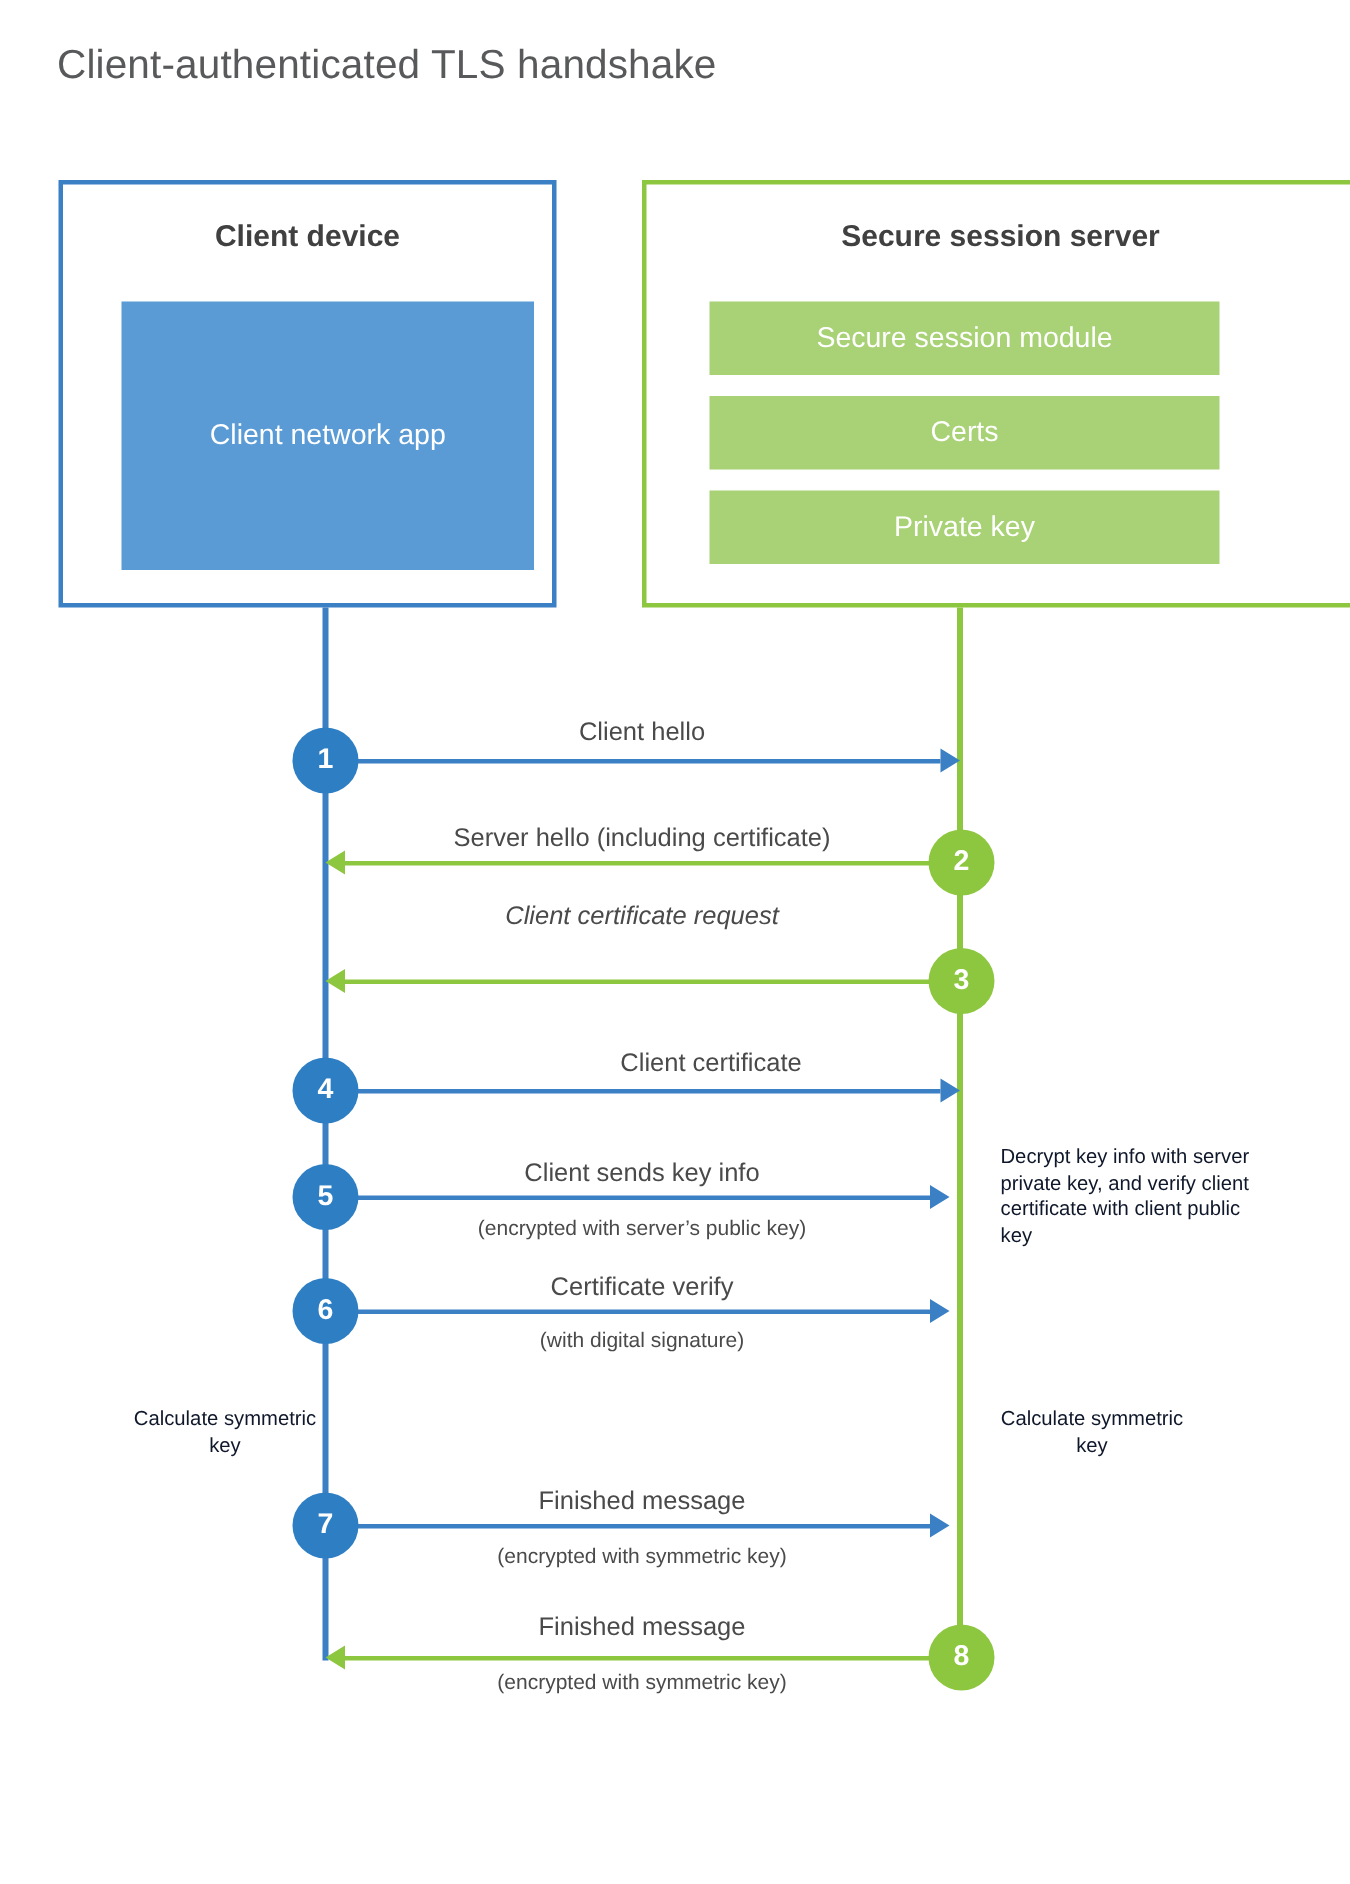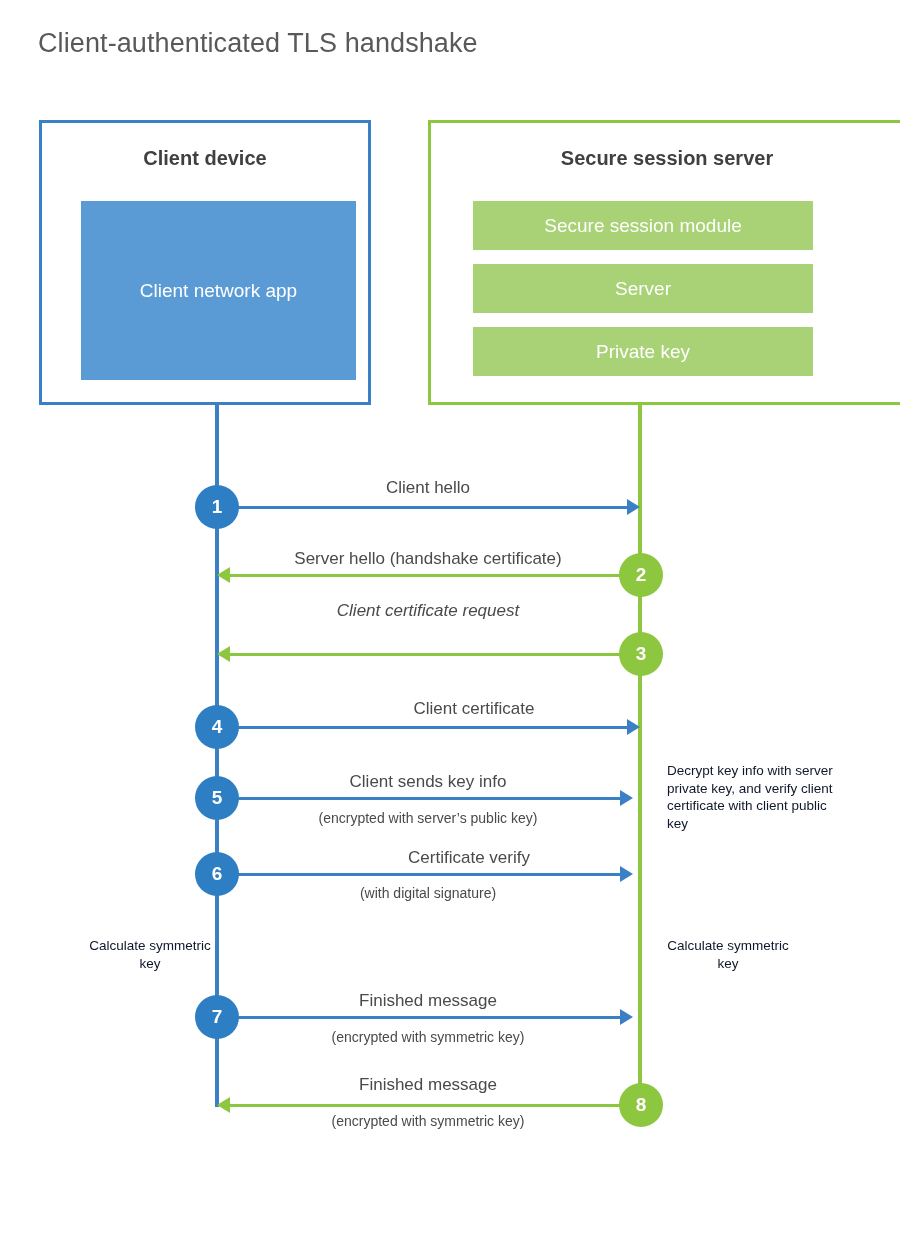--- a/index.html
+++ b/index.html
@@ -199,54 +199,54 @@
   <div class="page-title">Client-authenticated TLS handshake</div>
 
   <div class="party-box client">
     <div class="party-title">Client device</div>
     <div class="client-app">Client network app</div>
   </div>
 
   <div class="party-box server">
     <div class="party-title">Secure session server</div>
     <div class="server-bar b0">Secure session module</div>
-    <div class="server-bar b1">Server</div>
+    <div class="server-bar b1">Certs</div>
     <div class="server-bar b2">Private key</div>
   </div>
 
   <div class="lifeline client-line"></div>
   <div class="lifeline server-line"></div>
 
   <div class="msg-label" style="left:428px; top:478px;">Client hello</div>
   <div class="arrow-line blue" style="left:217px; top:506px; width:410px;"></div>
   <div class="arrow-head blue right" style="left:627px; top:499px;"></div>
   <div class="step-circle blue" style="left:195px; top:485px;">1</div>
 
-  <div class="msg-label" style="left:428px; top:549px;">Server hello (handshake certificate)</div>
+  <div class="msg-label" style="left:428px; top:549px;">Server hello (including certificate)</div>
   <div class="arrow-line green" style="left:230px; top:574px; width:410px;"></div>
   <div class="arrow-head green left" style="left:217px; top:567px;"></div>
   <div class="step-circle green" style="left:619px; top:553px;">2</div>
 
   <div class="msg-label" style="left:428px; top:601px;font-style:italic;">Client certificate request</div>
   <div class="arrow-line green" style="left:230px; top:653px; width:410px;"></div>
   <div class="arrow-head green left" style="left:217px; top:646px;"></div>
   <div class="step-circle green" style="left:619px; top:632px;">3</div>
 
   <div class="msg-label" style="left:428px; top:699px;margin-left:46px;">Client certificate</div>
   <div class="arrow-line blue" style="left:217px; top:726px; width:410px;"></div>
   <div class="arrow-head blue right" style="left:627px; top:719px;"></div>
   <div class="step-circle blue" style="left:195px; top:705px;">4</div>
 
   <div class="msg-label" style="left:428px; top:772px;">Client sends key info</div>
   <div class="arrow-line blue" style="left:217px; top:797px; width:403px;"></div>
   <div class="arrow-head blue right" style="left:620px; top:790px;"></div>
   <div class="step-circle blue" style="left:195px; top:776px;">5</div>
   <div class="msg-sublabel" style="left:428px; top:810px;">(encrypted with server’s public key)</div>
 
-  <div class="msg-label" style="left:428px; top:848px;margin-left:41px;">Certificate verify</div>
+  <div class="msg-label" style="left:428px; top:848px;">Certificate verify</div>
   <div class="arrow-line blue" style="left:217px; top:873px; width:403px;"></div>
   <div class="arrow-head blue right" style="left:620px; top:866px;"></div>
   <div class="step-circle blue" style="left:195px; top:852px;">6</div>
   <div class="msg-sublabel" style="left:428px; top:885px;">(with digital signature)</div>
 
   <div class="msg-label" style="left:428px; top:991px;">Finished message</div>
   <div class="arrow-line blue" style="left:217px; top:1016px; width:403px;"></div>
   <div class="arrow-head blue right" style="left:620px; top:1009px;"></div>
   <div class="step-circle blue" style="left:195px; top:995px;">7</div>
   <div class="msg-sublabel" style="left:428px; top:1029px;">(encrypted with symmetric key)</div>

